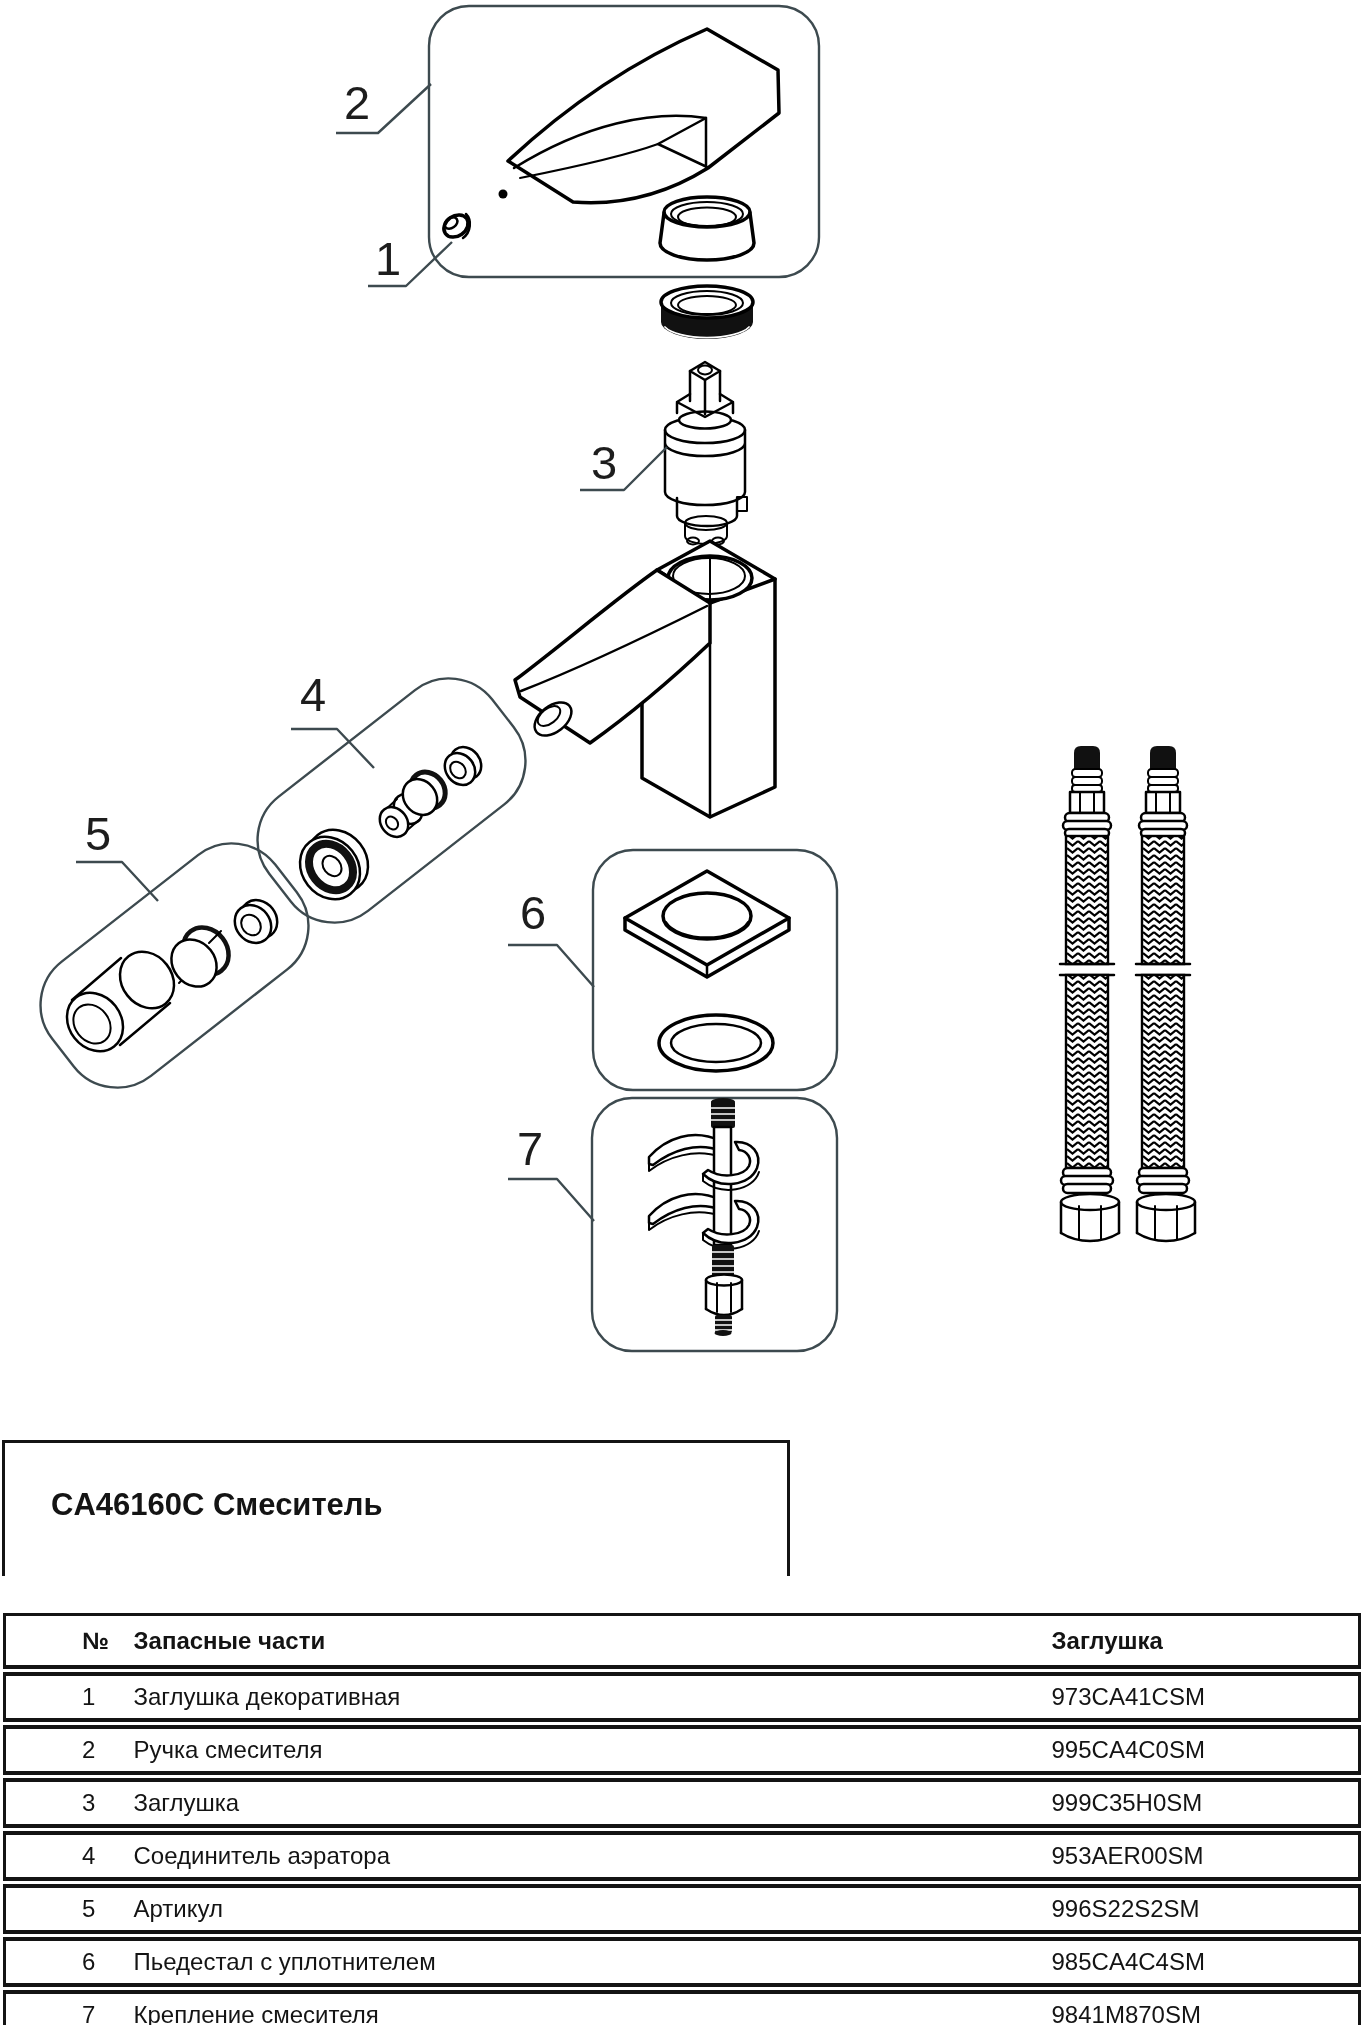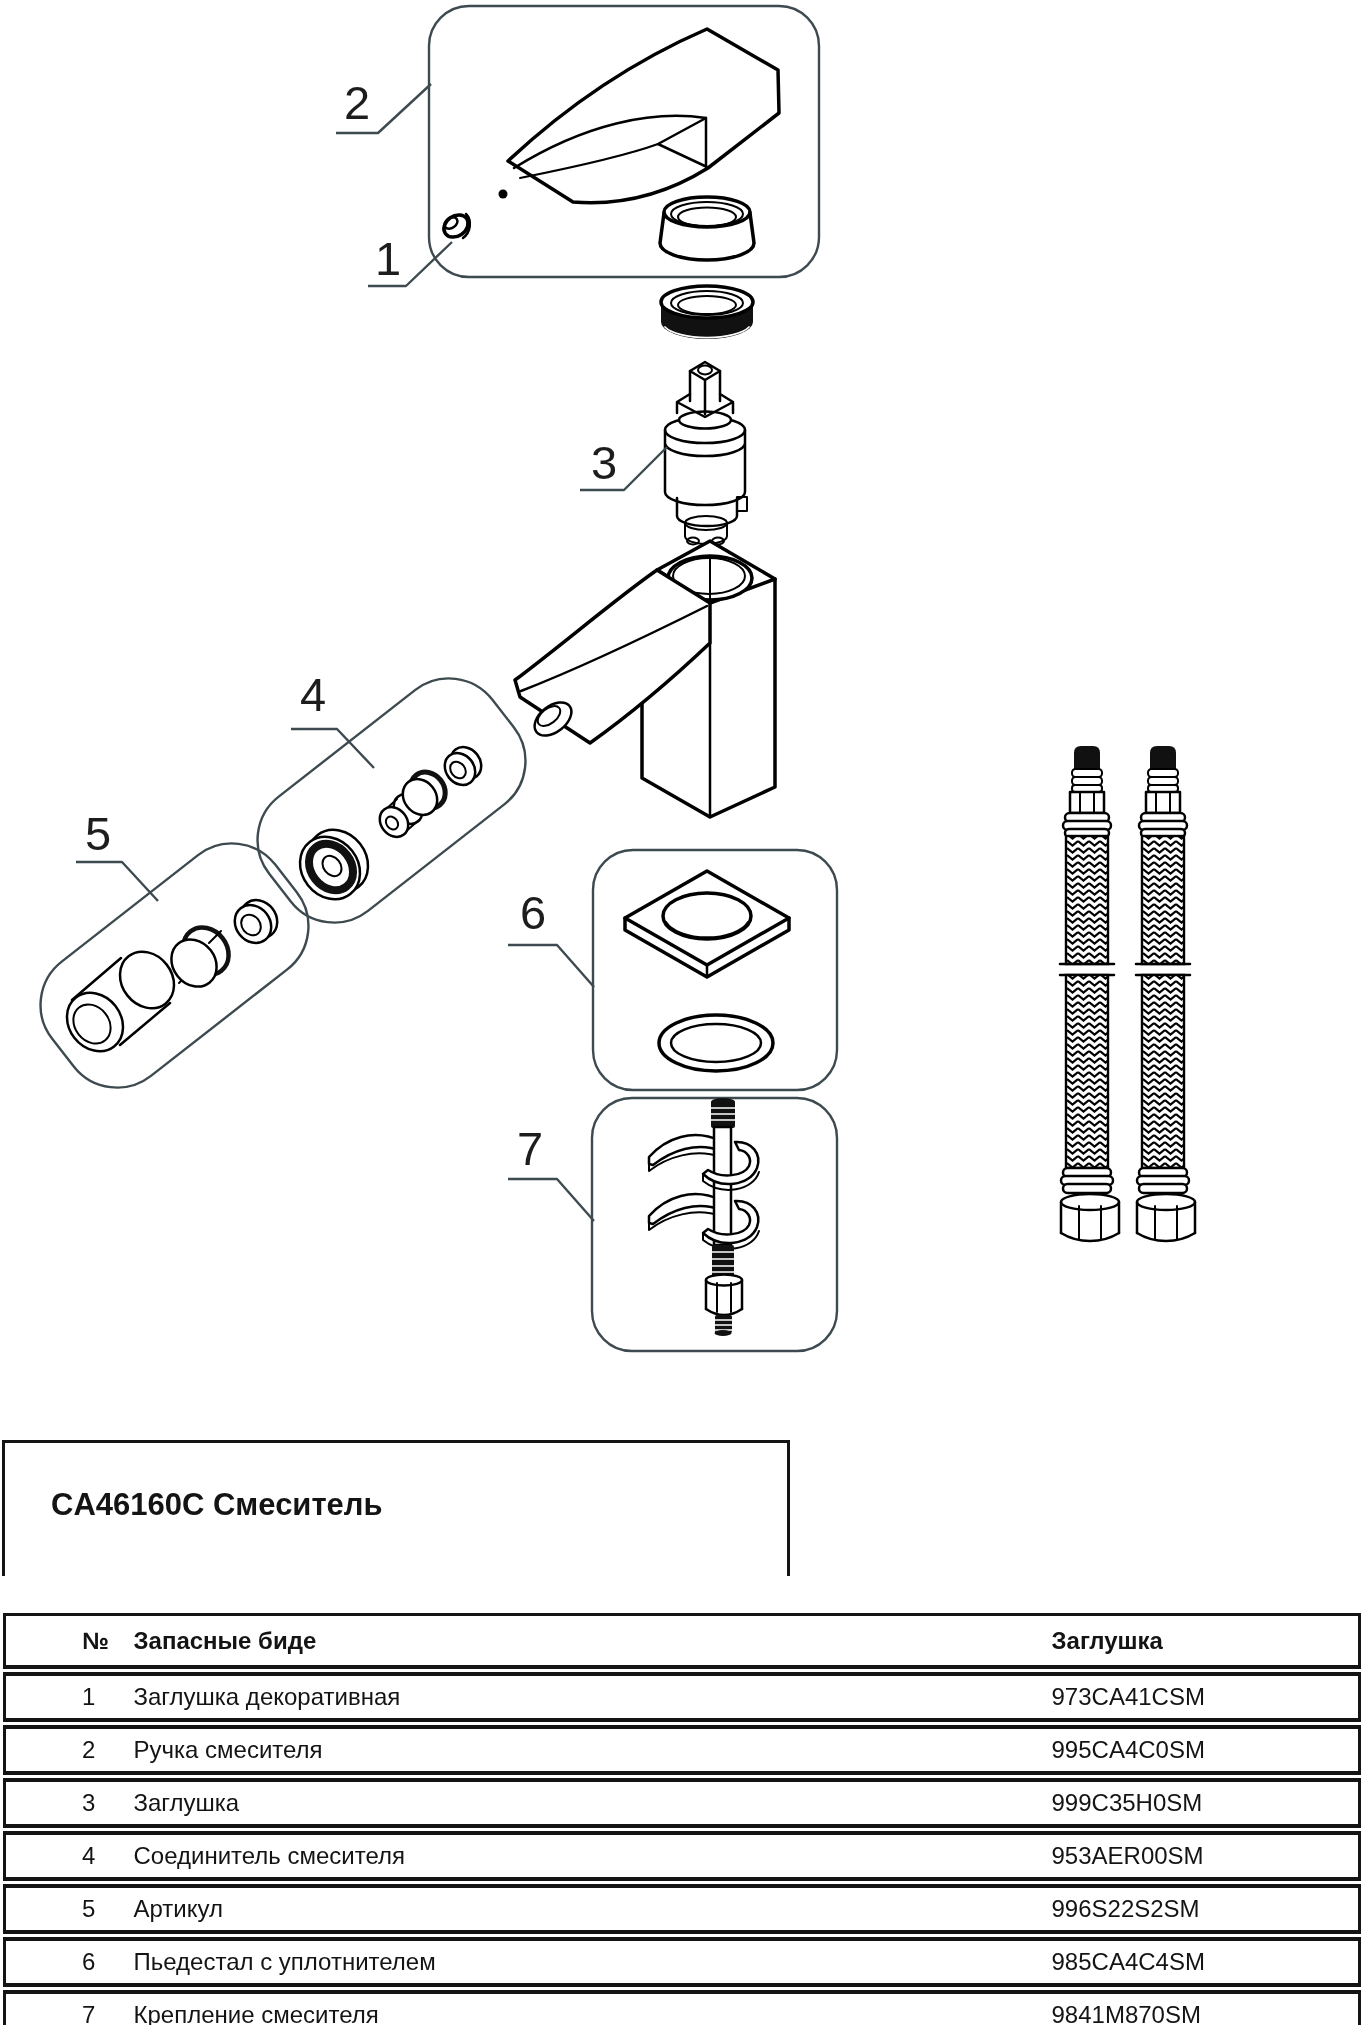--- a/index.html
+++ b/index.html
@@ -250,21 +250,21 @@
 
 <table class="spec">
   <colgroup>
       <col style="width:127px">
       <col>
       <col style="width:308px">
     </colgroup>
   <thead>
     <tr>
       <th class="col-num">№</th>
-      <th class="col-name">Запасные биде</th>
+      <th class="col-name">Запасные части</th>
       <th class="col-article">Заглушка</th>
     </tr>
   </thead>
   <tbody>
     <tr>
       <td class="col-num">1</td>
       <td class="col-name">Заглушка декоративная</td>
       <td class="col-article">973CA41CSM</td>
     </tr>
     <tr>
@@ -272,21 +272,21 @@
       <td class="col-name">Ручка смесителя</td>
       <td class="col-article">995CA4C0SM</td>
     </tr>
     <tr>
       <td class="col-num">3</td>
       <td class="col-name">Заглушка</td>
       <td class="col-article">999C35H0SM</td>
     </tr>
     <tr>
       <td class="col-num">4</td>
-      <td class="col-name">Соединитель смесителя</td>
+      <td class="col-name">Соединитель аэратора</td>
       <td class="col-article">953AER00SM</td>
     </tr>
     <tr>
       <td class="col-num">5</td>
       <td class="col-name">Артикул</td>
       <td class="col-article">996S22S2SM</td>
     </tr>
     <tr>
       <td class="col-num">6</td>
       <td class="col-name">Пьедестал с уплотнителем</td>

